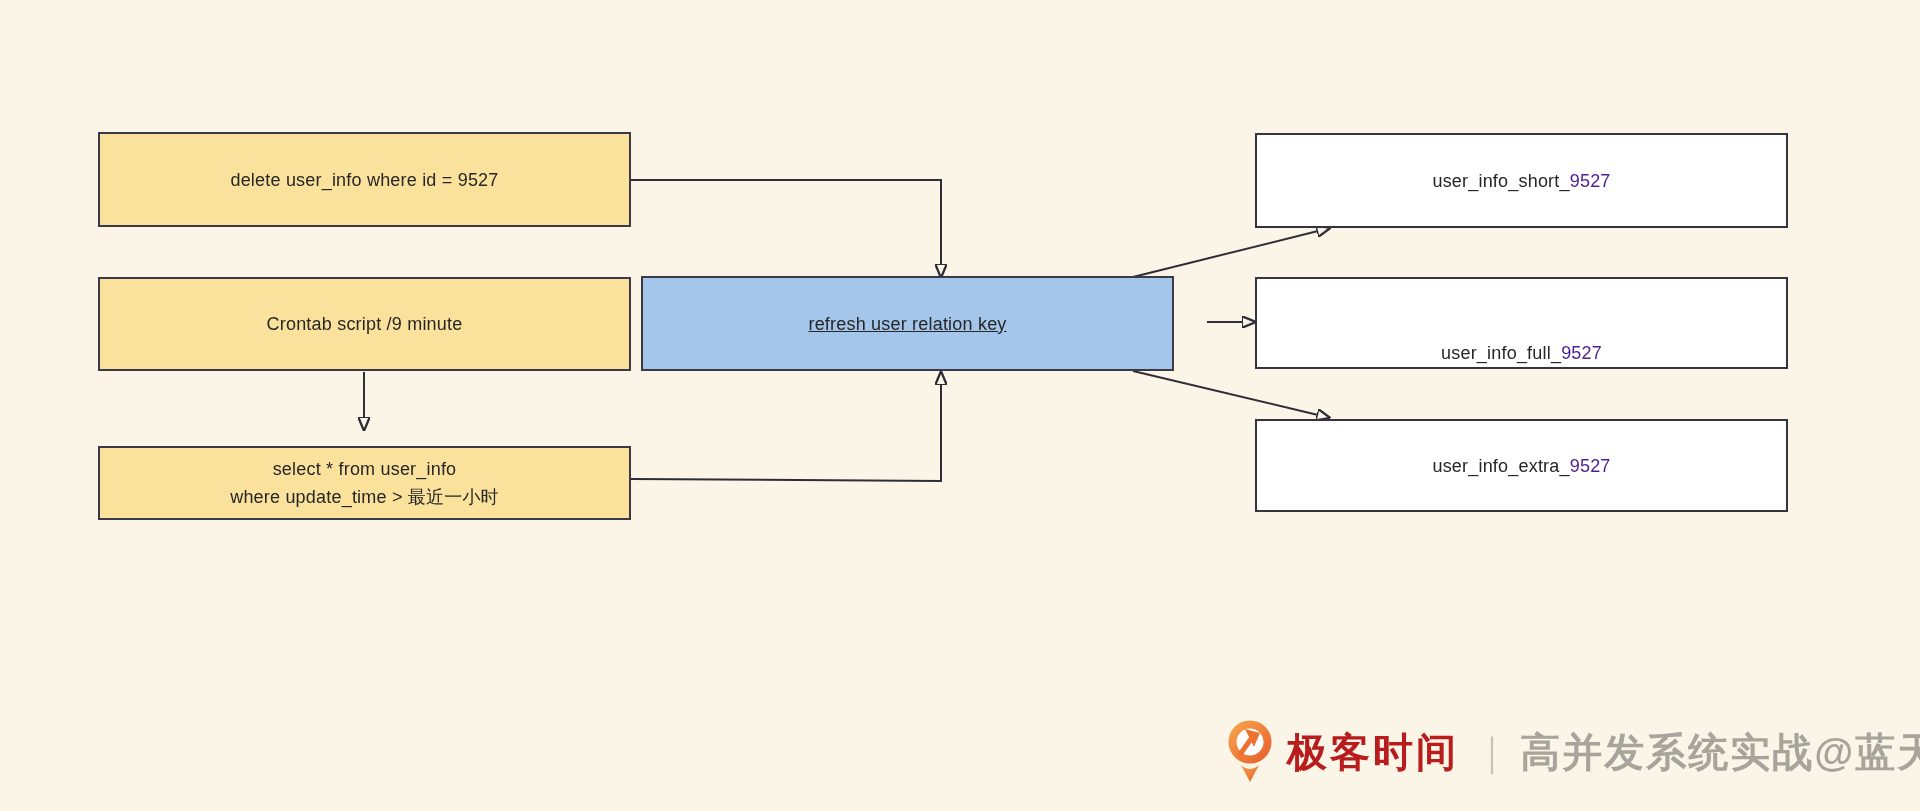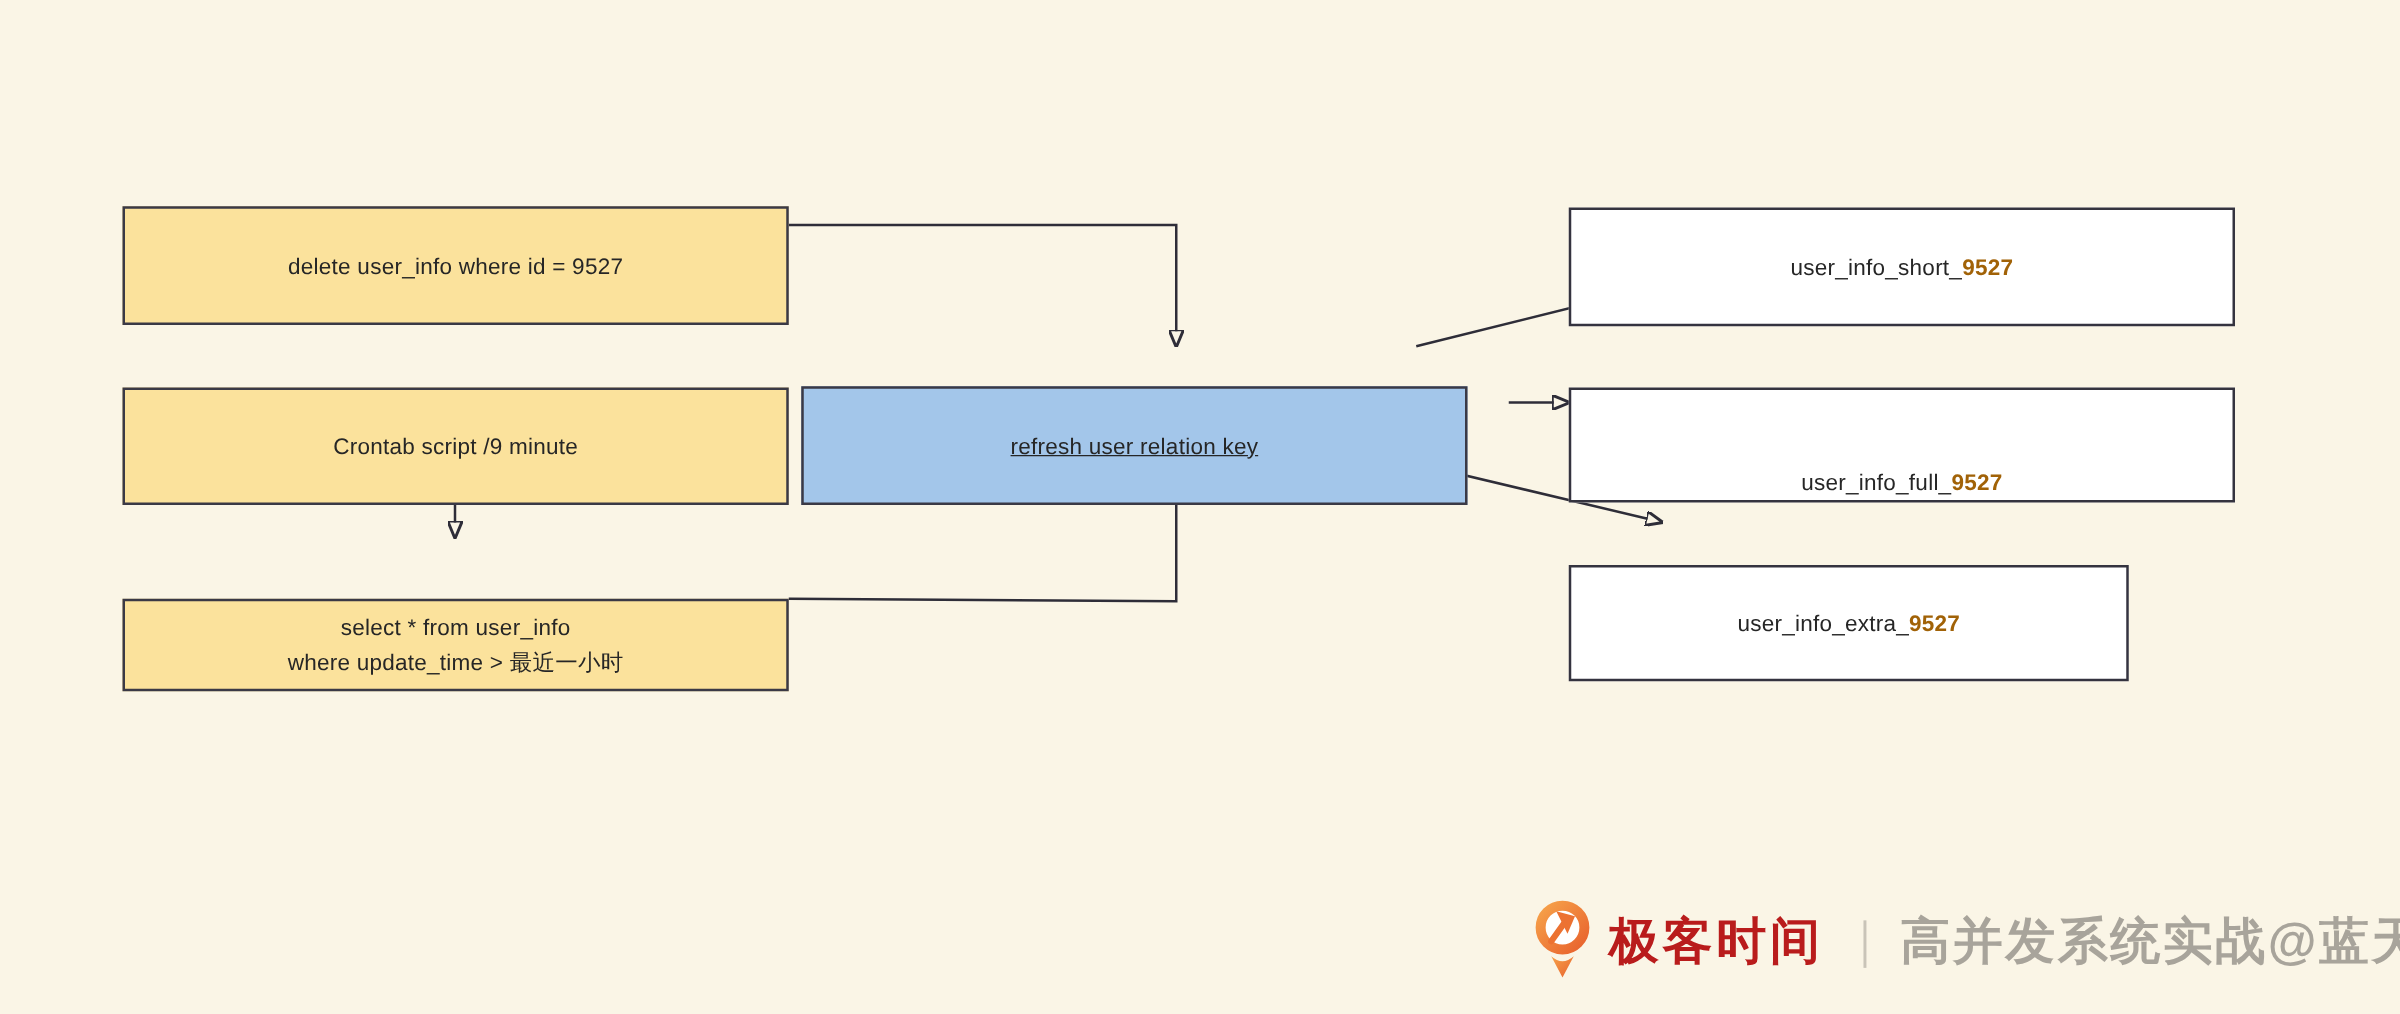--- a/index.html
+++ b/index.html
@@ -12,26 +12,25 @@
     border:2px solid #3a3945;
     display:flex;
     flex-direction:column;
     align-items:center;
     justify-content:center;
     text-align:center;
     font-size:18px;
     line-height:28px;
     color:#262626;
     letter-spacing:0.2px;
-    margin-top:33px;
   }
   .node.yellow{background:#fbe29c;}
   .node.blue{background:#a3c6ea;}
   .node.white{background:#ffffff;border-color:#34333f;}
-  .id-red{color:#a16207;font-weight:bold;}
+  .id-red{color:#4c1d95;}
 
   #edge-layer{position:absolute;left:0;top:0;width:1920px;height:811px;pointer-events:none;}
   #edge-layer path{stroke:#2e2d38;stroke-width:2;fill:none;}
 
   
   .footer{
     position:absolute;
     left:1227px;
     top:716px;
     height:72px;
@@ -97,21 +96,21 @@
   </div>
 
   <div class="node white" style="left:1255px;top:133px;width:533px;height:95px;">
     <span><span>user_info_short_</span><span class="id-red">9527</span></span>
   </div>
 
   <div class="node white" style="left:1255px;top:277px;width:533px;height:92px;justify-content:flex-end;">
     <span><span>user_info_full_</span><span class="id-red">9527</span></span>
   </div>
 
-  <div class="node white" style="left:1255px;top:419px;width:448px;height:93px;">
+  <div class="node white" style="left:1255px;top:419px;width:533px;height:93px;">
     <span><span>user_info_extra_</span><span class="id-red">9527</span></span>
   </div>
 
   <div class="footer">
     <svg class="logo-icon" viewBox="0 0 46 64">
       <defs>
         <linearGradient id="gk-grad" x1="0" y1="0" x2="1" y2="1">
           <stop offset="0" stop-color="#f6a24a"></stop>
           <stop offset="1" stop-color="#e8622d"></stop>
         </linearGradient>

